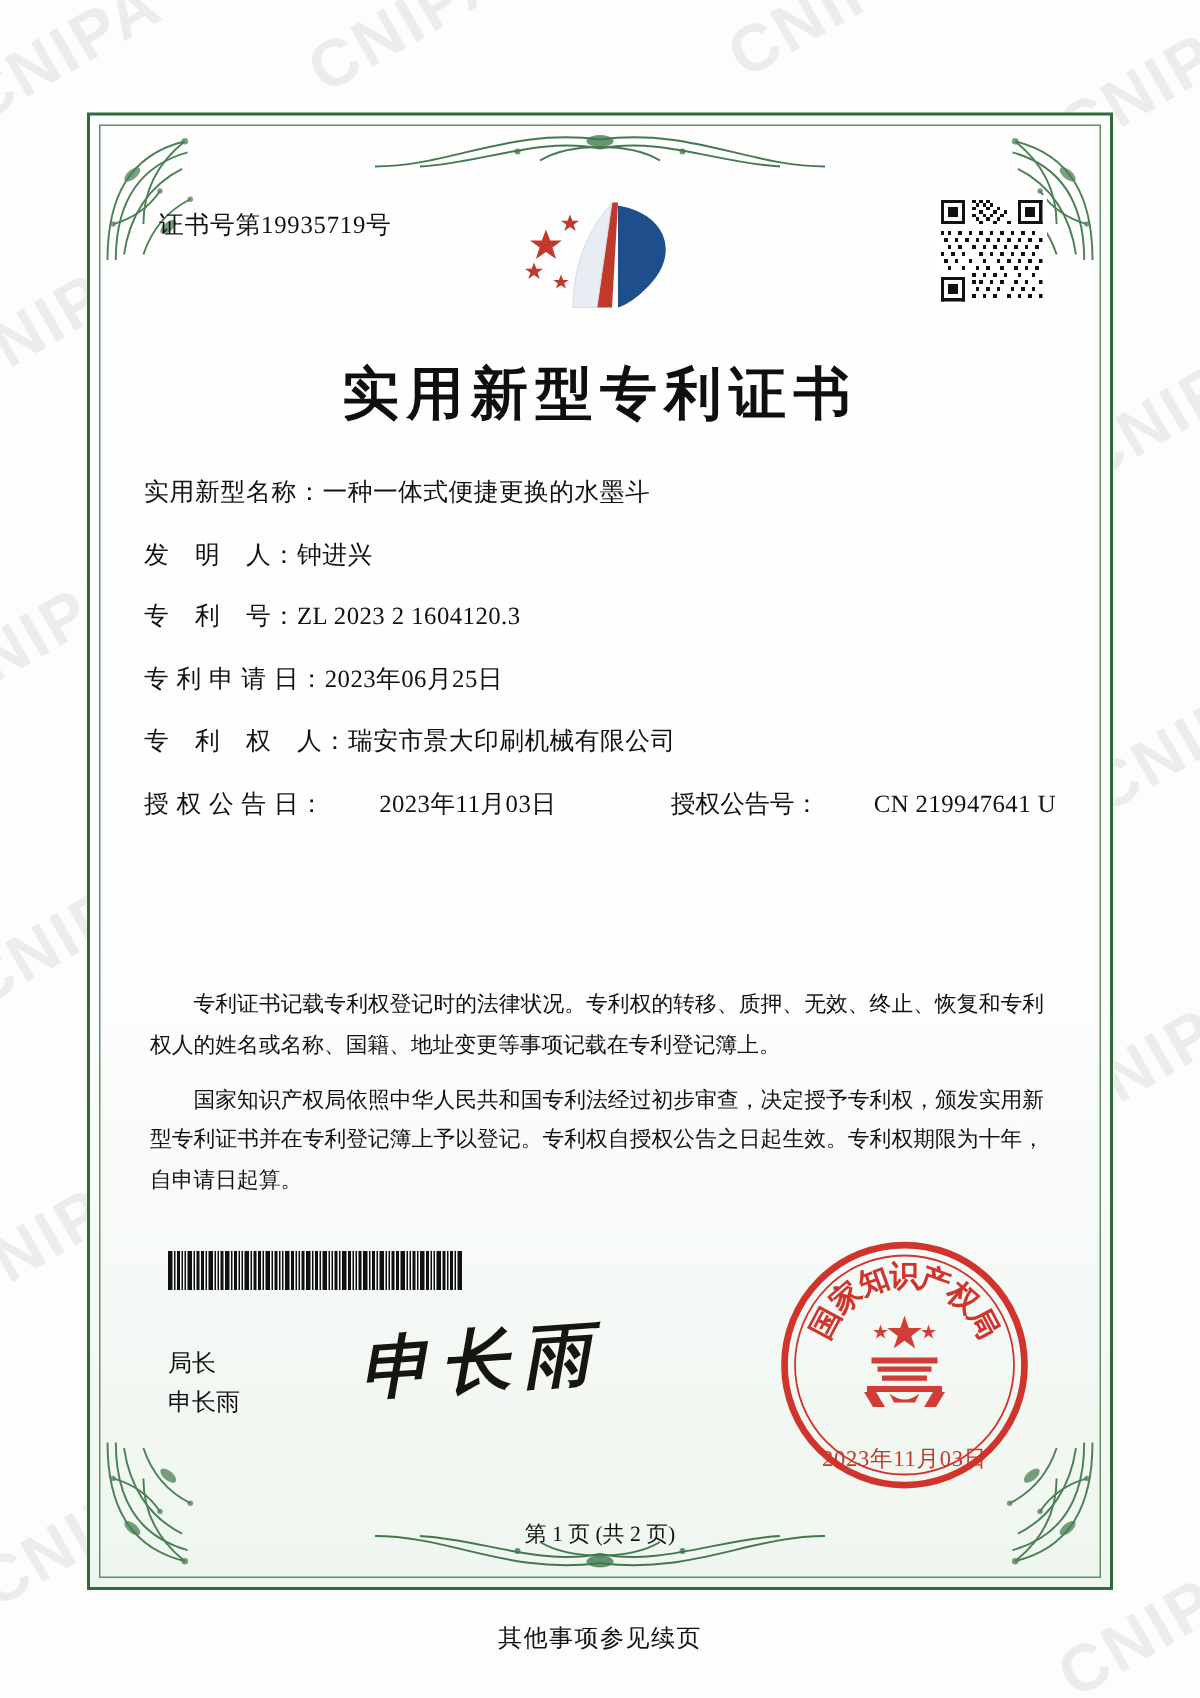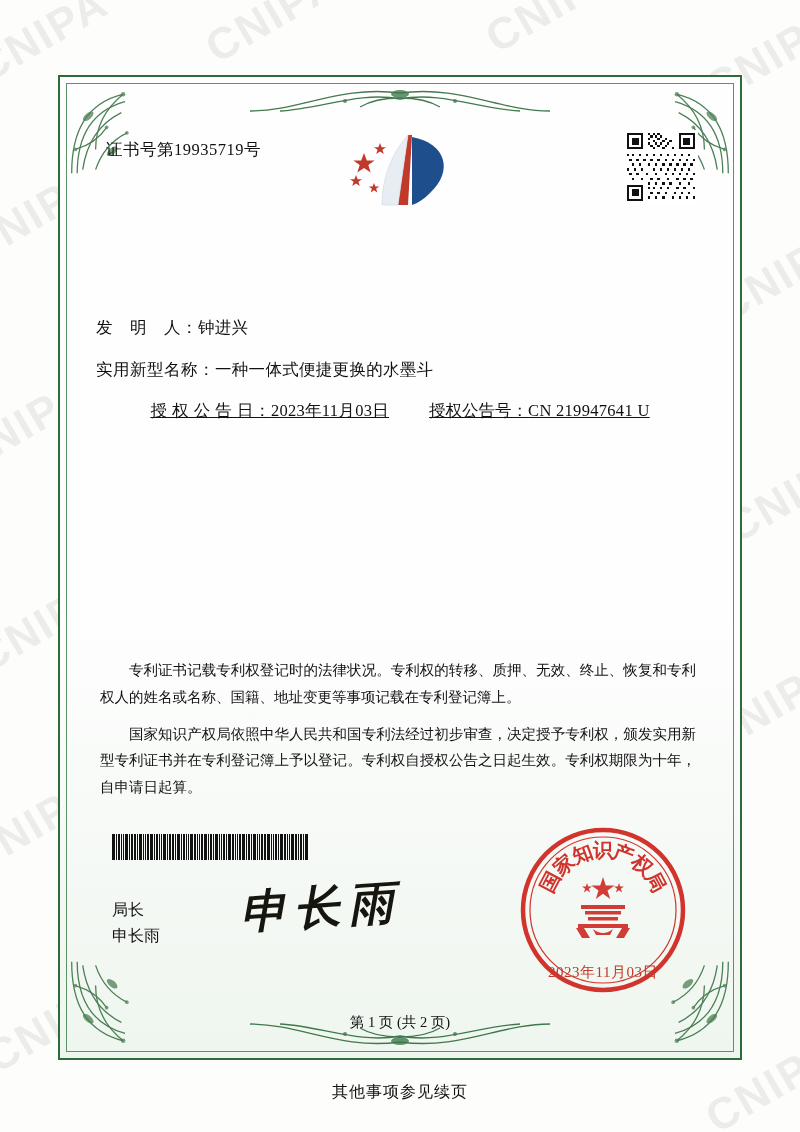--- a/index.html
+++ b/index.html
@@ -152,21 +152,21 @@
     margin-bottom: 25px;
     color: #111;
   }
   .field-label {
     white-space: pre;
     letter-spacing: 0.5px;
   }
   .field-value {
     letter-spacing: 0.3px;
   }
-  .field-row.dual { justify-content: center; text-decoration: underline; }
+  .field-row.dual { justify-content: space-between; }
   .field-row .second-label {
     margin-left: 40px;
     white-space: pre;
   }
 
   
   .paras {
     position: absolute;
     left: 40px;
     right: 44px;
@@ -520,29 +520,42 @@
             <rect x="12" y="27" width="1" height="1"></rect>
             <rect x="15" y="27" width="1" height="1"></rect>
           <rect x="19" y="27" width="1" height="1"></rect>
             <rect x="22" y="27" width="1" height="1"></rect>
             <rect x="25" y="27" width="1" height="1"></rect>
             <rect x="28" y="27" width="1" height="1"></rect>
         </g>
       </svg>
     </div>
 
+    <div class="title">实用新型专利证书</div>
 
     <div class="fields">
+      <div class="field-row">
+        <span class="field-label">实用新型名称：</span>
+        <span class="field-value">一种一体式便捷更换的水墨斗</span>
+      </div>
       <div class="field-row">
         <span class="field-label">发　明　人：</span>
         <span class="field-value">钟进兴</span>
       </div>
       <div class="field-row">
-        <span class="field-label">实用新型名称：</span>
-        <span class="field-value">一种一体式便捷更换的水墨斗</span>
+        <span class="field-label">专　利　号：</span>
+        <span class="field-value">ZL 2023 2 1604120.3</span>
+      </div>
+      <div class="field-row">
+        <span class="field-label">专 利 申 请 日：</span>
+        <span class="field-value">2023年06月25日</span>
+      </div>
+      <div class="field-row">
+        <span class="field-label">专　利　权　人：</span>
+        <span class="field-value">瑞安市景大印刷机械有限公司</span>
       </div>
       <div class="field-row dual">
         <span class="field-label">授 权 公 告 日：</span>
         <span class="field-value">2023年11月03日</span>
         <span class="second-label">授权公告号：</span>
         <span class="field-value">CN 219947641 U</span>
       </div>
     </div>
 
     <div class="paras">

